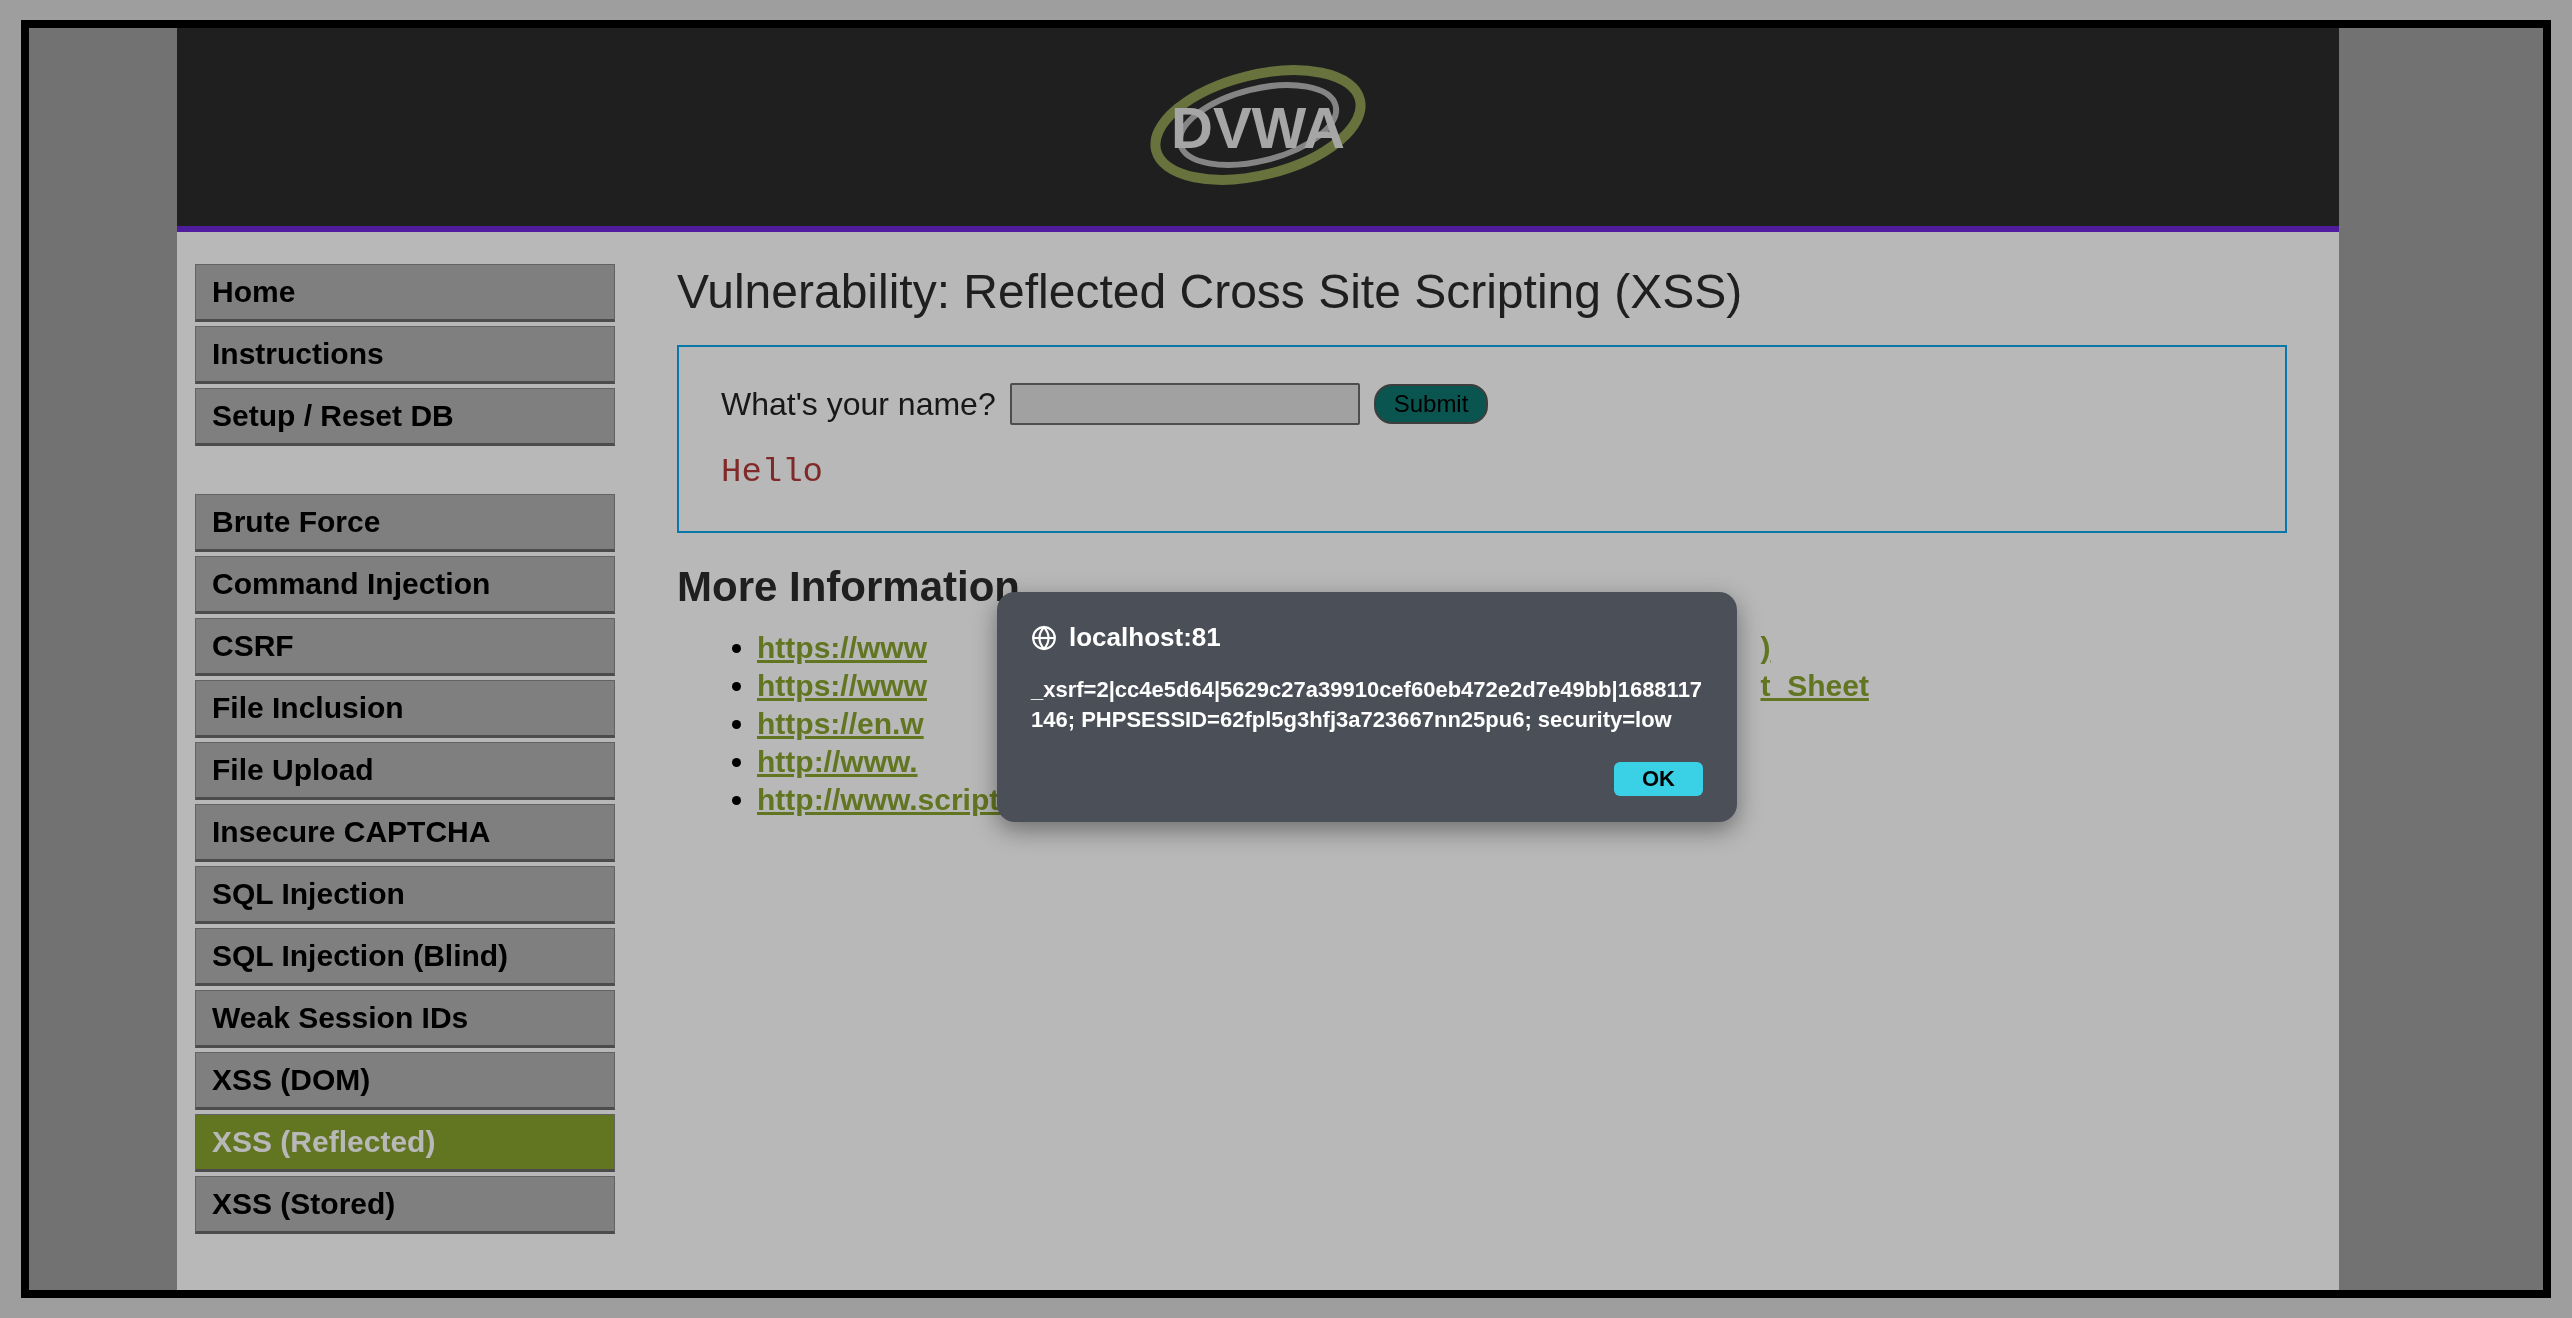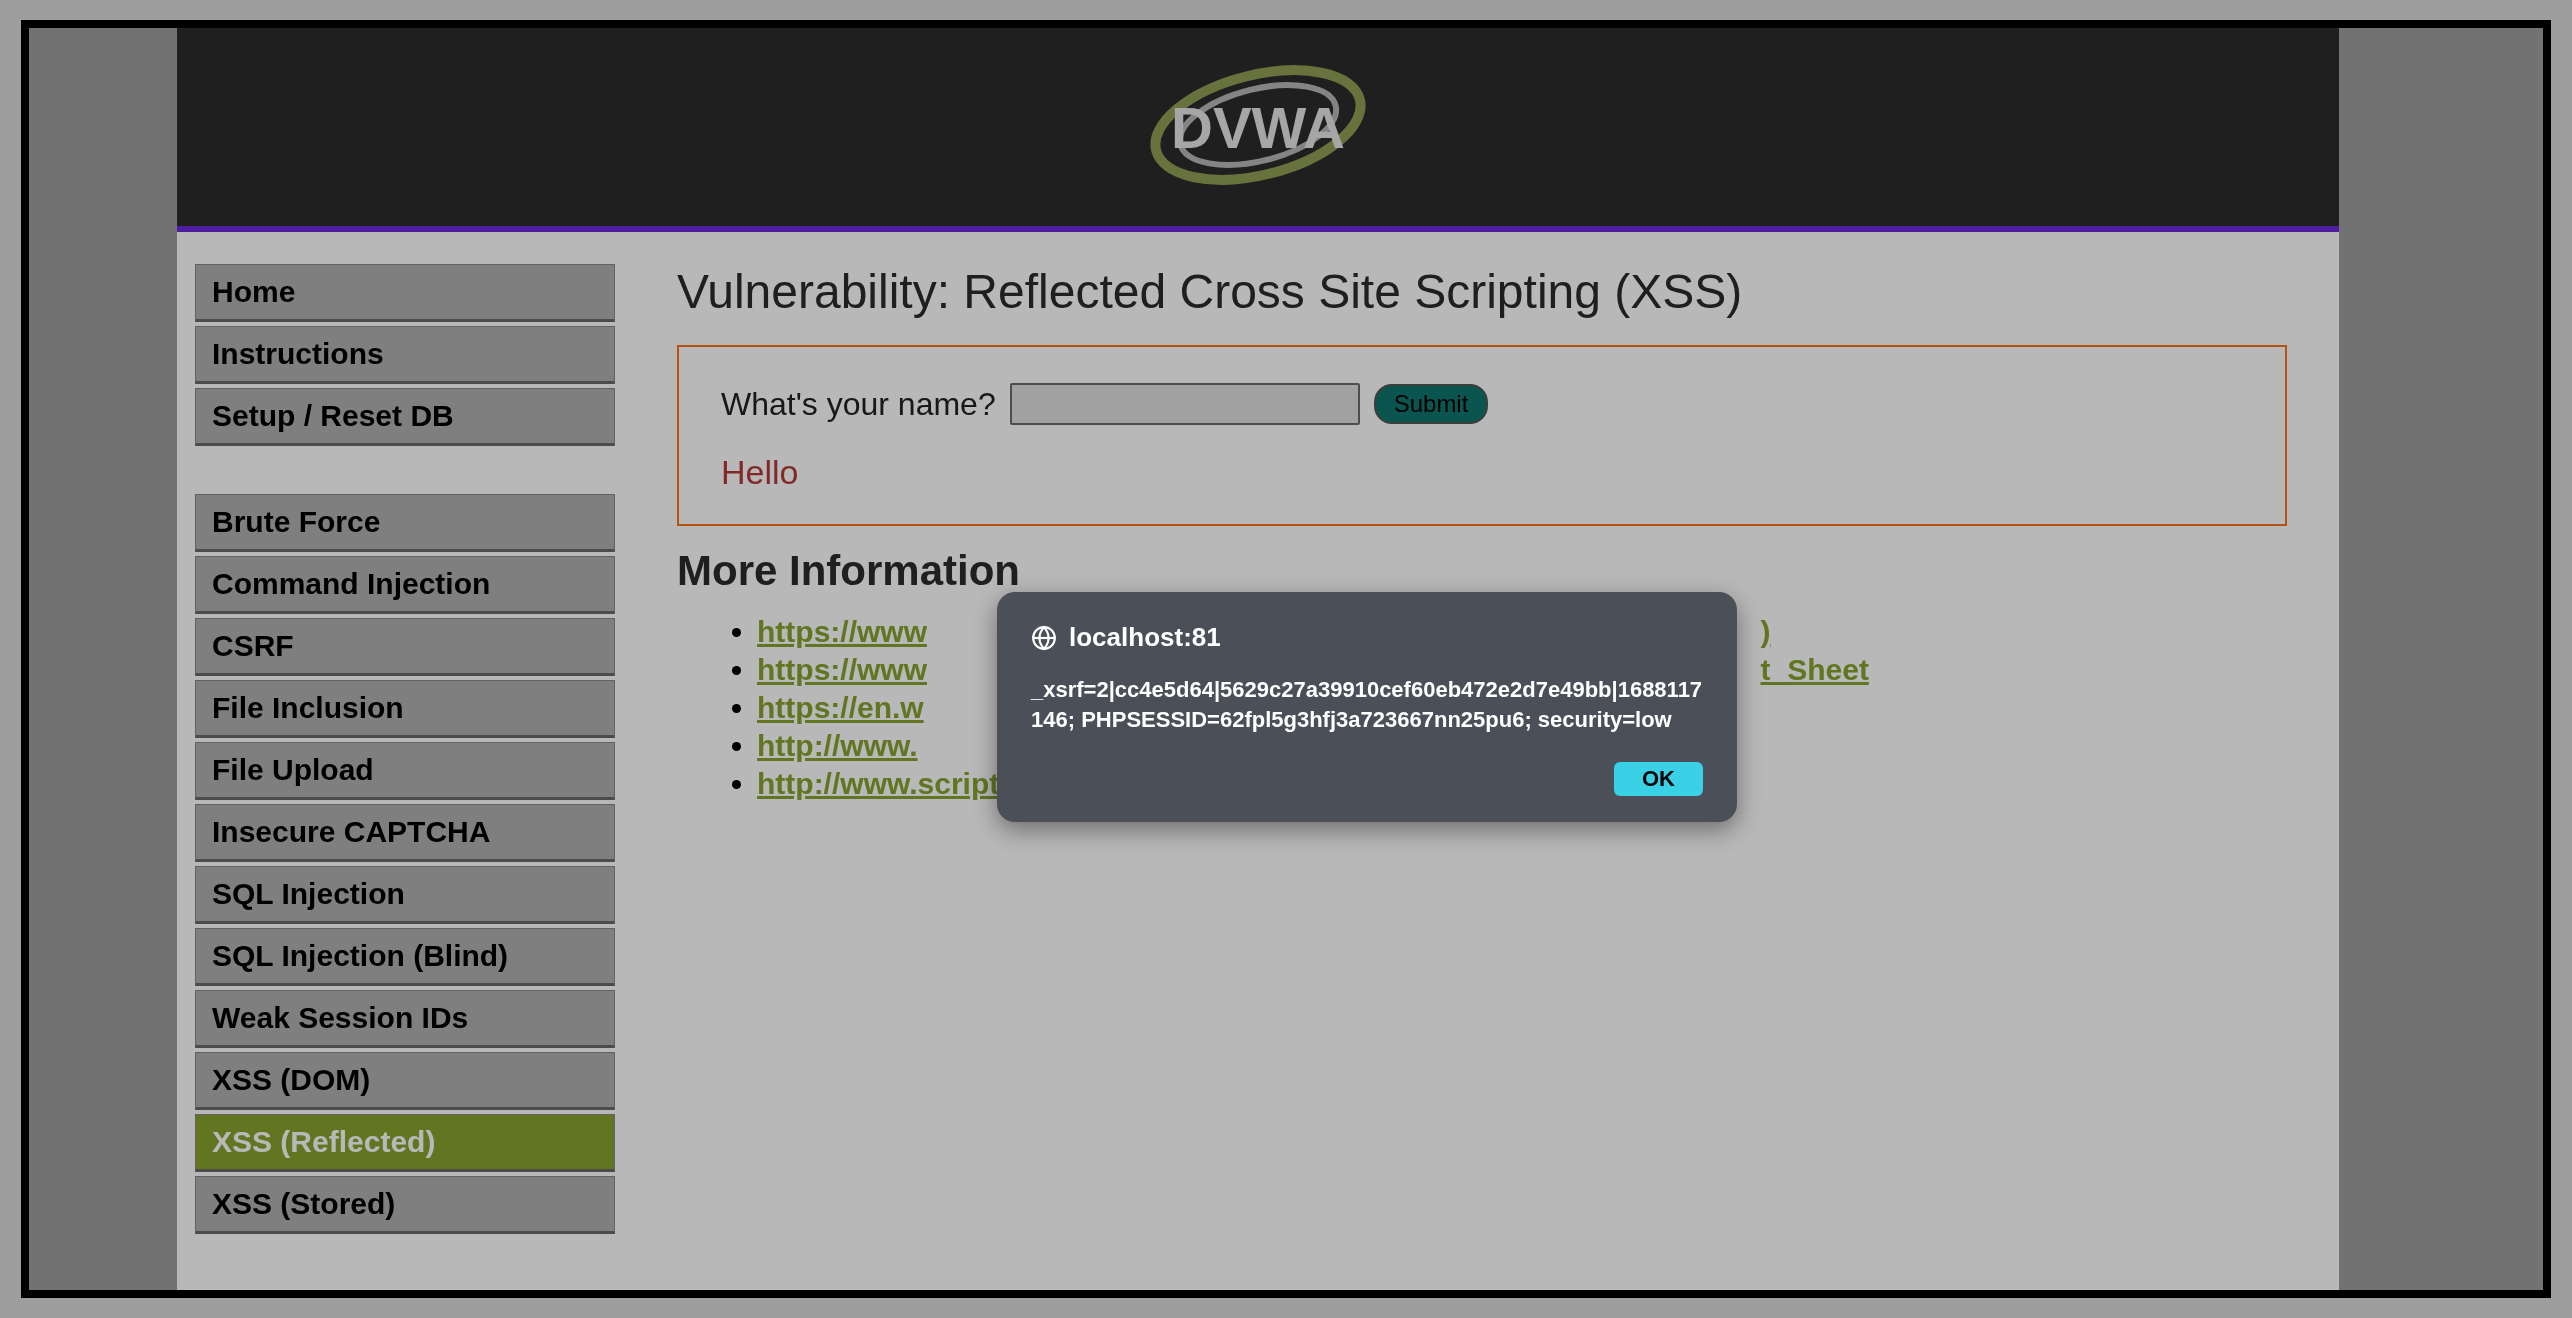--- a/index.html
+++ b/index.html
@@ -89,23 +89,23 @@
 }
 
 .page-title {
   font-size: 48px;
   font-weight: normal;
   color: #2b2b2b;
   margin-bottom: 26px;
 }
 
 .form-panel {
-  border: 2px solid #f97316;
-  padding: 36px 42px 32px 42px;
-  margin-bottom: 21px;
+  border: 2px solid #0ea5e9;
+  padding: 36px 42px 40px 42px;
+  margin-bottom: 30px;
 }
 
 .form-row {
   display: flex;
   align-items: center;
   gap: 14px;
   margin-bottom: 28px;
 }
 
 .form-label {
@@ -126,21 +126,21 @@
 .submit-btn {
   border: 2px solid #555;
   background: #0f766e;
   border-radius: 18px;
   font-size: 24px;
   padding: 4px 18px;
   cursor: pointer;
 }
 
 .response-text {
-  font-family: Liberation Sans, sans-serif;
+  font-family: Liberation Mono, monospace;
   font-size: 34px;
   color: #b33a3a;
 }
 
 .more-info-title {
   font-size: 42px;
   font-weight: bold;
   color: #2b2b2b;
   margin-bottom: 20px;
 }

